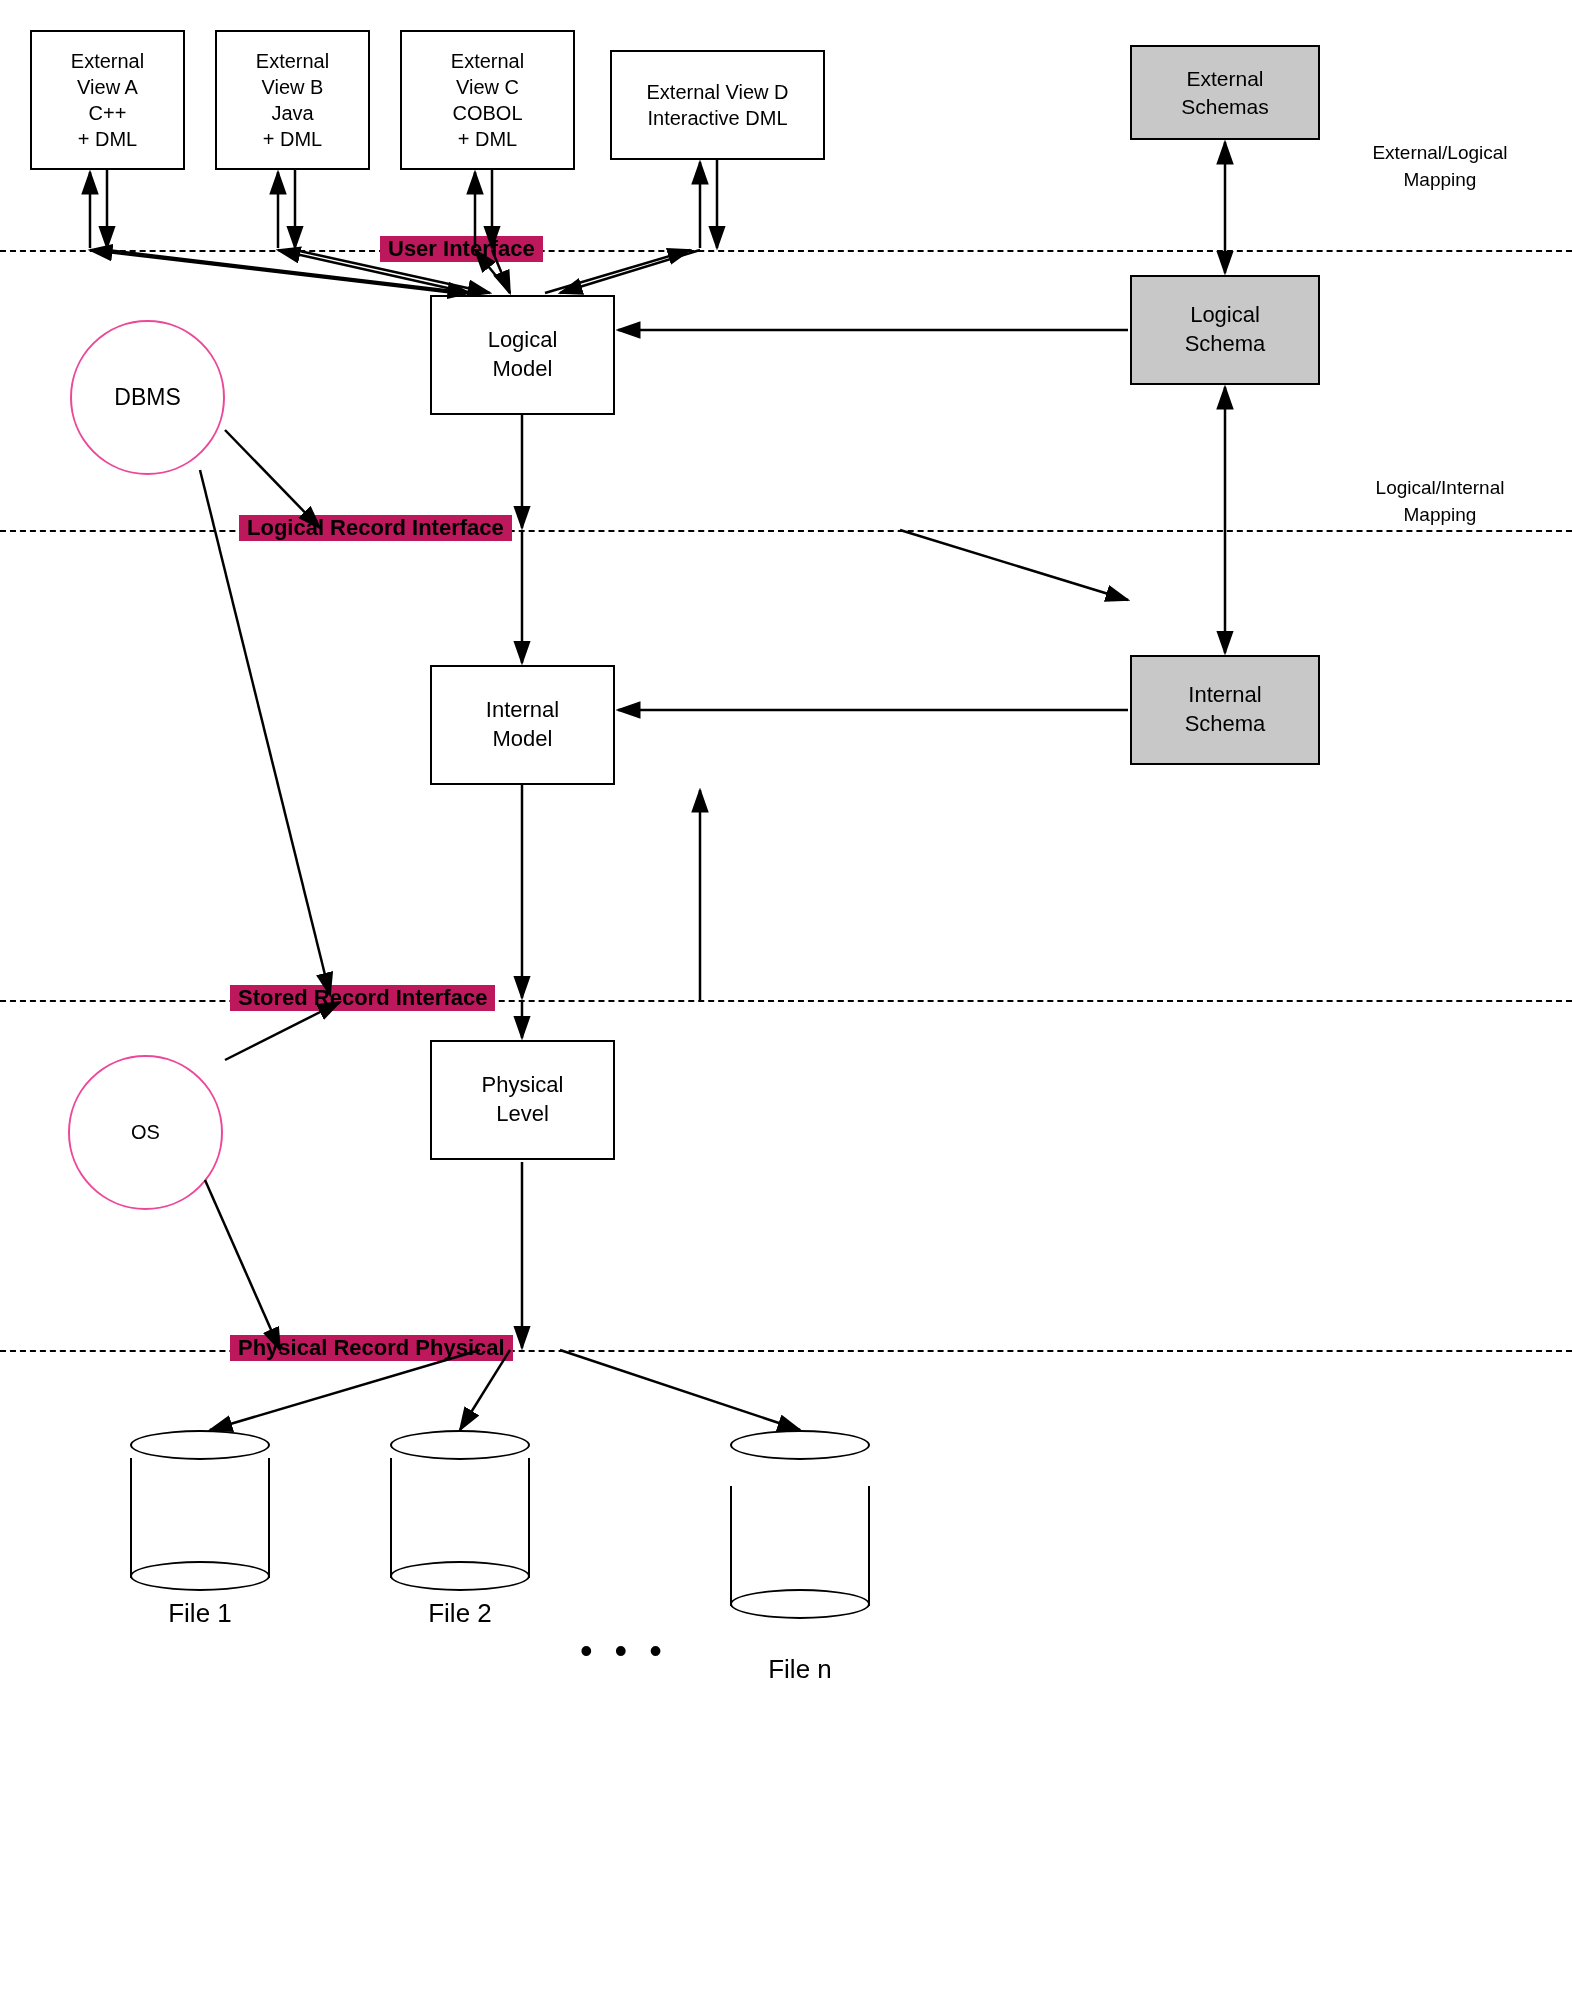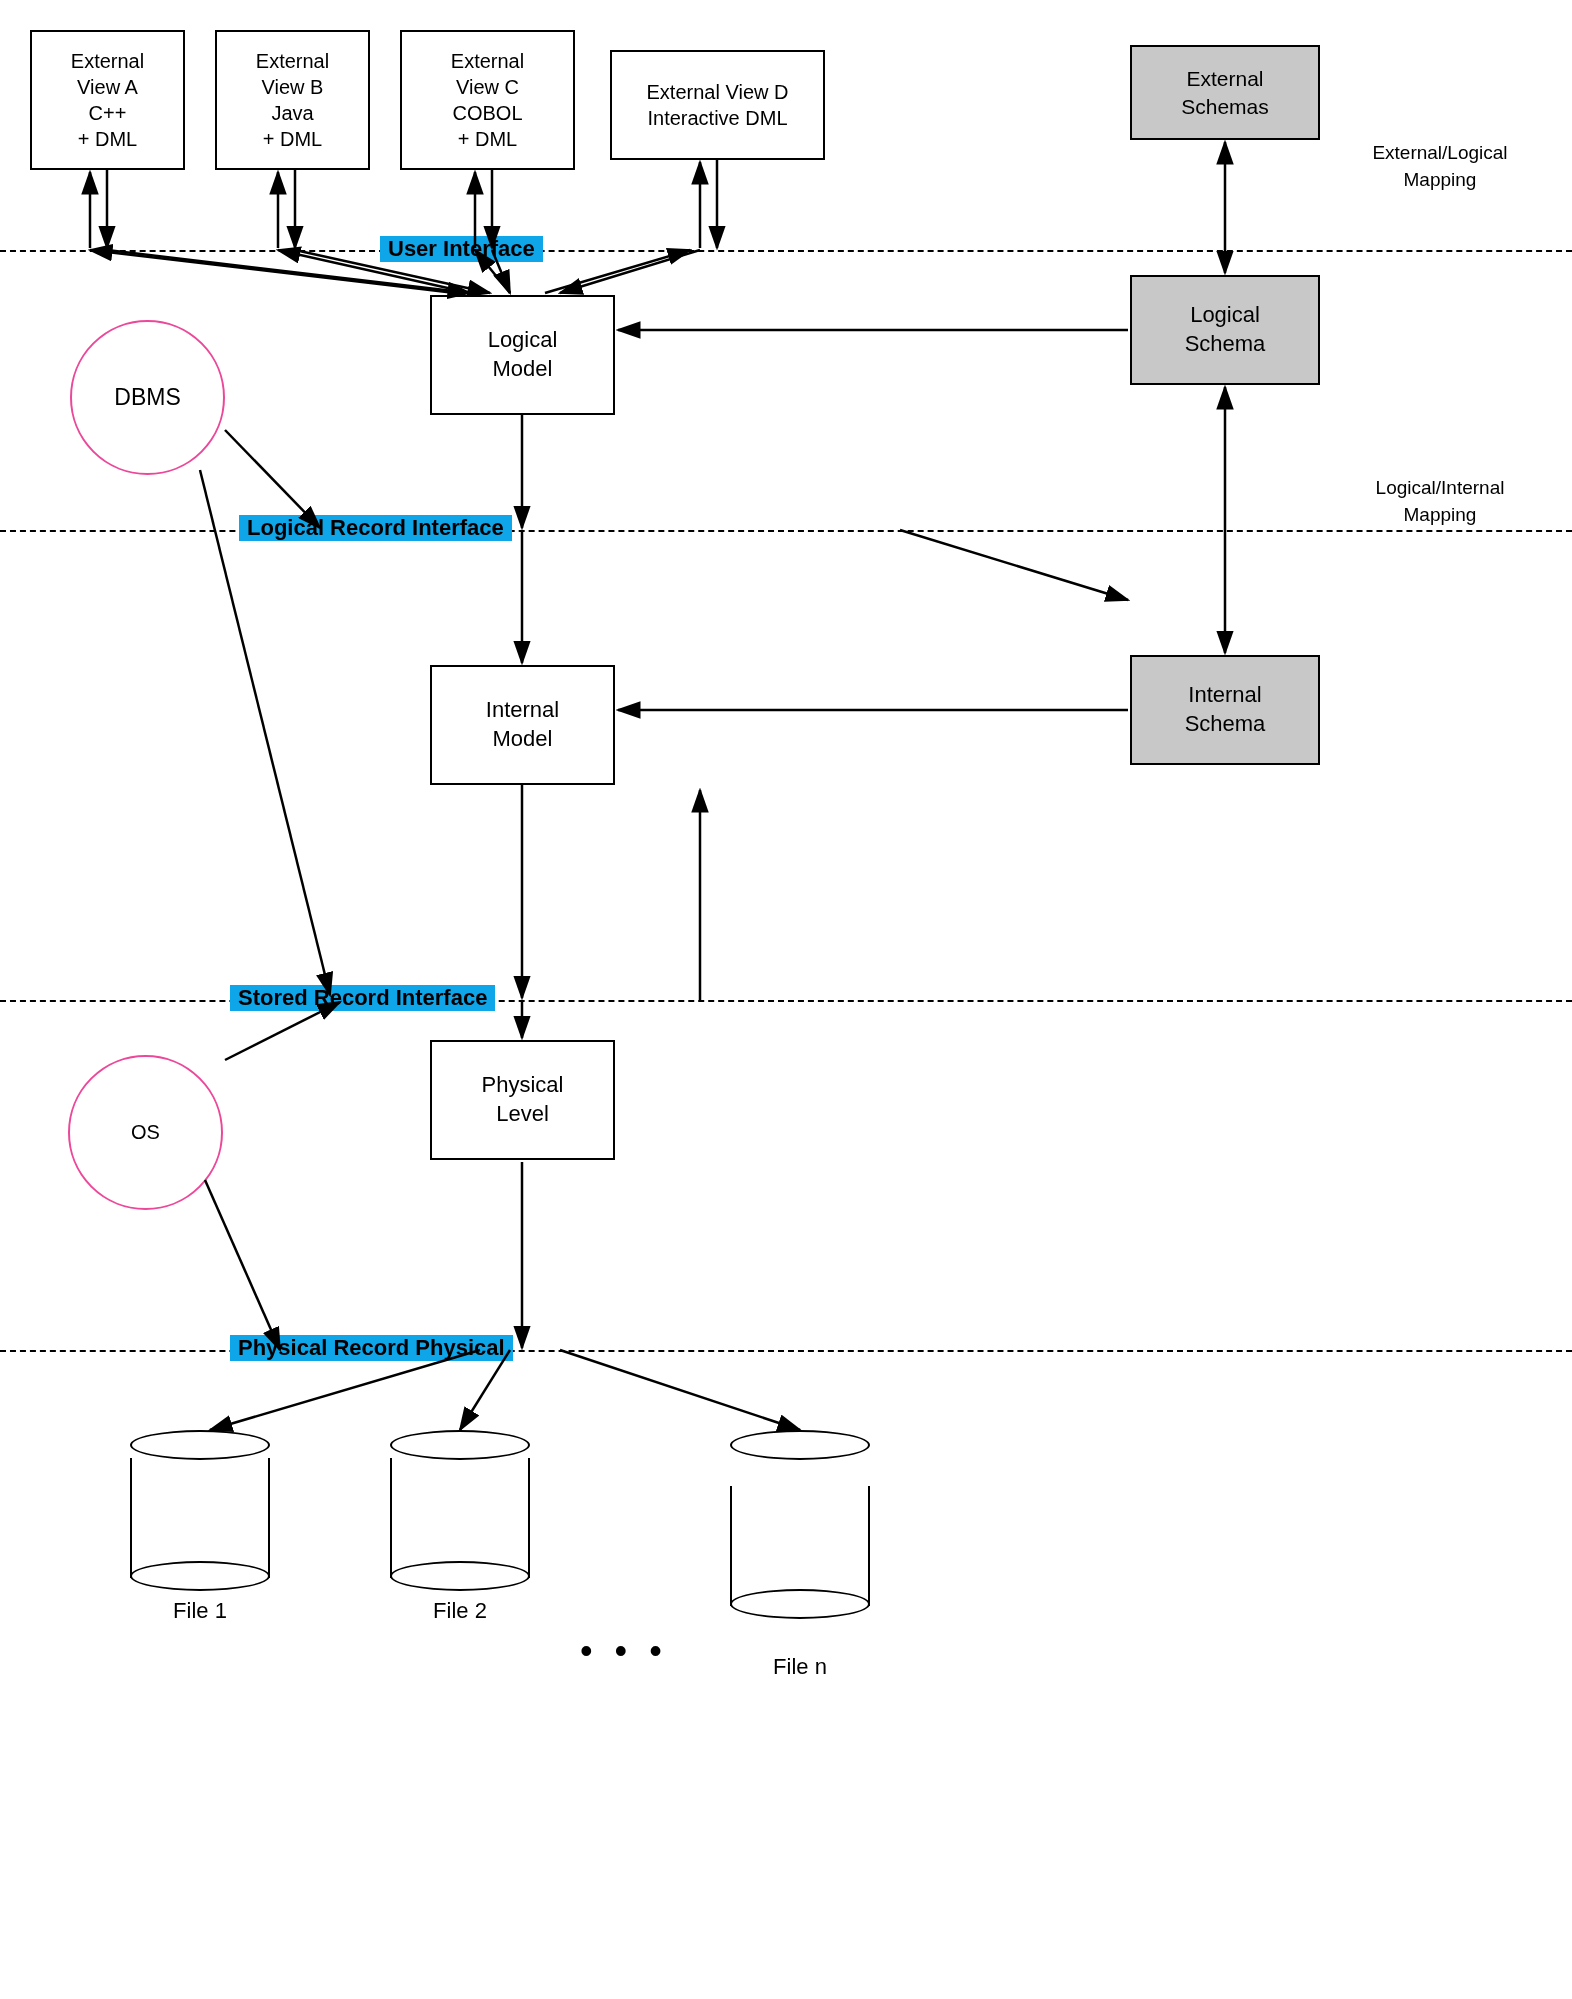--- a/index.html
+++ b/index.html
@@ -41,21 +41,21 @@
       display: flex;
       align-items: center;
       justify-content: center;
       text-align: center;
       font-size: 22px;
     }
     .interface-label {
       position: absolute;
       font-size: 22px;
       font-weight: bold;
-      background: #0ea5e9;
+      background: #be185d;
       padding: 0 8px;
     }
     
     .cylinder {
       position: absolute;
       display: flex;
       flex-direction: column;
       align-items: center;
     }
     .cylinder-body {
@@ -82,21 +82,21 @@
       bottom: -15px;
       left: -2px;
       width: 140px;
       height: 30px;
       border: 2px solid #000;
       border-radius: 50%;
       background: #fff;
     }
     .cylinder-label {
       margin-top: 20px;
-      font-size: 22px;
+      font-size: 26px;
       text-align: center;
     }
     svg.arrows {
       position: absolute;
       top: 0;
       left: 0;
       width: 1572px;
       height: 1999px;
       pointer-events: none;
     }

